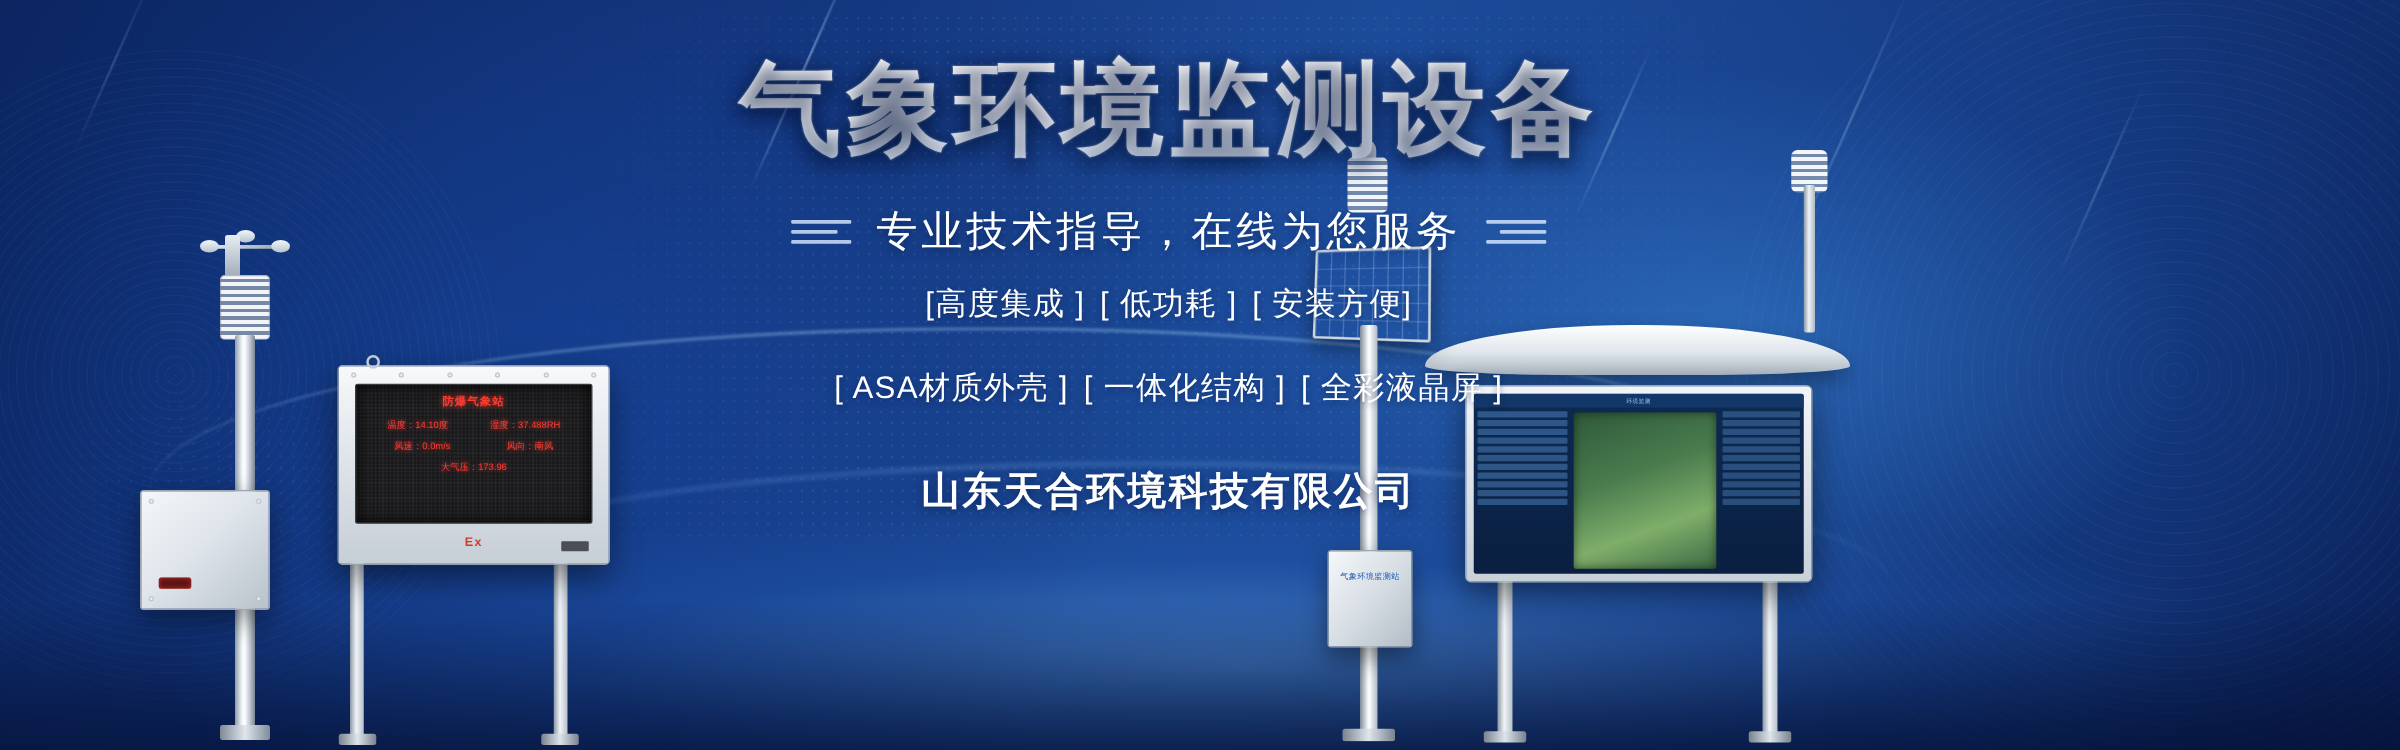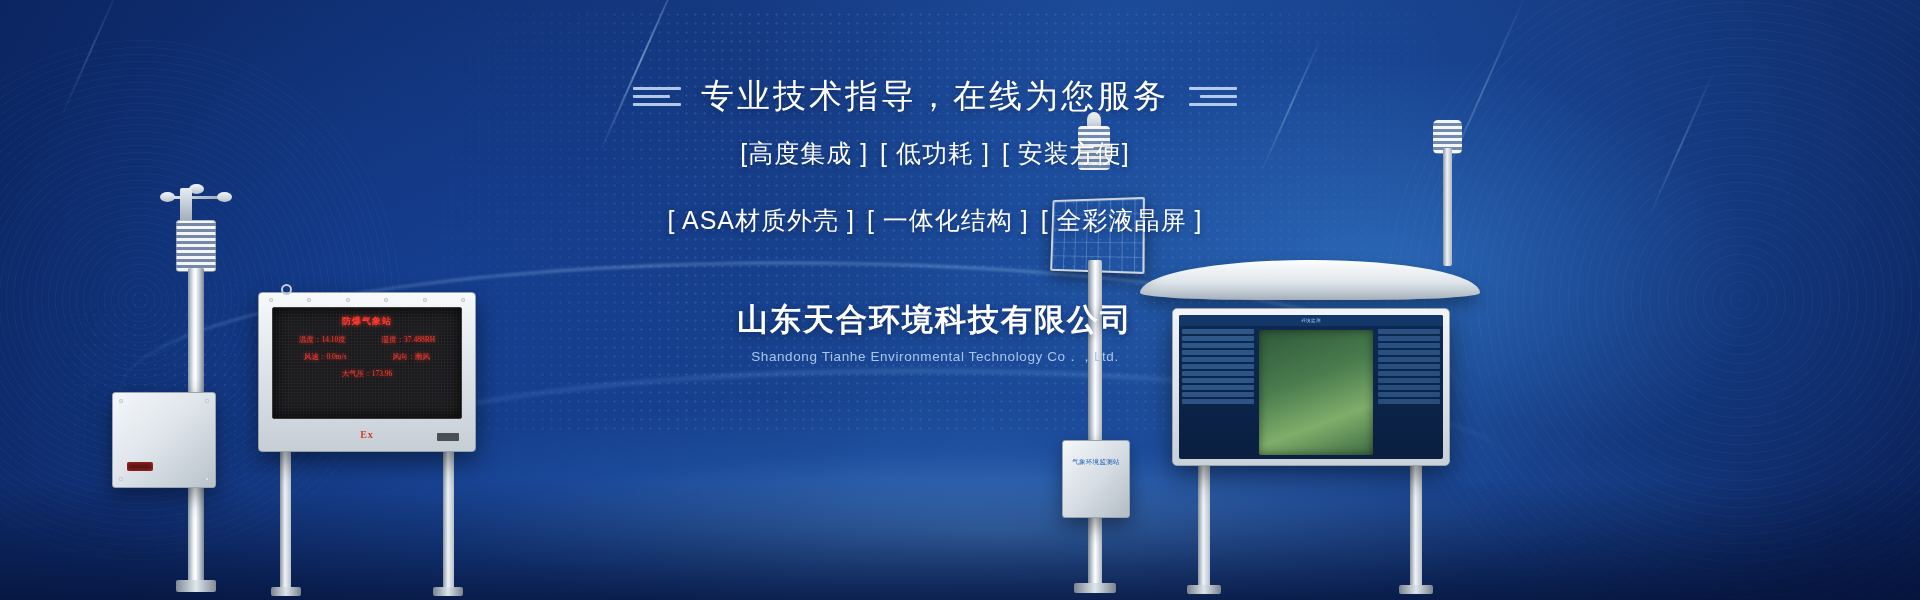--- a/index.html
+++ b/index.html
@@ -123,21 +123,21 @@
   .tags {
     display: flex; justify-content: center; align-items: center;
     gap: 12px; color: #ffffff; letter-spacing: 1px;
     font-size: 25px; font-weight: 400;
     text-shadow: 0 2px 6px rgba(4,20,60,.45);
   }
   .tags.row1 { margin-top: 34px; }
   .tags.row2 { margin-top: 18px; }
   .tag { white-space: nowrap; }
 
-  .company { margin-top: 62px; }
+  .company { margin-top: 46px; }
   .company-cn {
     font-size: 31px; font-weight: 700; color: #ffffff; letter-spacing: 2px;
     text-shadow: 0 2px 8px rgba(4,20,60,.55);
   }
   .company-en {
     margin-top: 7px;
     font-size: 13.5px; letter-spacing: .6px; color: #a9c6ea; font-weight: 400;
   }
 
   
@@ -196,26 +196,25 @@
   }
   .ctrl-box .bolts { position: absolute; inset: 6px; }
   .ctrl-box .bolts span {
     position: absolute; width: 4px; height: 4px; border-radius: 50%;
     background: radial-gradient(circle,#fff,#8e99a4);
   }
 
   
   .cabinet { position: absolute; left: 258px; bottom: 8px; width: 218px; height: 300px; z-index: 32; }
   .cabinet .frame {
-    position: absolute; left: 0; top: 0; width: 218px; height: 160px;
+    position: absolute; left: 12px; top: 0; width: 218px; height: 160px;
     background: linear-gradient(to bottom, #f7f9fb 0%, #e2e7ec 40%, #c6ced6 100%);
     border: 1px solid #95a0ab;
     border-radius: 4px;
     box-shadow: 0 10px 26px rgba(0,0,0,.45);
-    font-family: Liberation Serif, serif;
   }
   .cabinet .screen {
     position: absolute; left: 13px; top: 14px; right: 13px; height: 112px;
     background: #1a1a1c;
     border: 1px solid #3a3a3e;
     border-radius: 2px;
     overflow: hidden;
     box-shadow: inset 0 0 14px rgba(0,0,0,.85);
     background-image: repeating-linear-gradient(to right, rgba(255,255,255,.035) 0 1px, rgba(0,0,0,0) 1px 3px),
                       repeating-linear-gradient(to bottom, rgba(255,255,255,.03) 0 1px, rgba(0,0,0,0) 1px 3px);
@@ -428,20 +427,21 @@
         <div class="led-row single">
           <span>大气压：173.96</span>
         </div>
       </div>
       <div class="ex-mark">Ex</div>
       <div class="plate"></div>
     </div>
   </div>
 
   <div class="content">
+    <div class="title">气象环境监测设备</div>
 
     <div class="subtitle-row">
       <span class="deco">
           <i></i>
           <i></i>
           <i></i>
         </span>
       <span class="subtitle">专业技术指导，在线为您服务</span>
       <span class="deco right">
           <i></i>
@@ -457,21 +457,20 @@
     </div>
 
     <div class="tags row1">
       <span class="tag">[ ASA材质外壳 ]</span>
       <span class="tag">[ 一体化结构 ]</span>
       <span class="tag">[ 全彩液晶屏 ]</span>
     </div>
 
     <div class="company">
       <div class="company-cn">山东天合环境科技有限公司</div>
-      <div class="company-en">Shandong Tianhe Environmental Technology Co．，Ltd.</div>
     </div>
   </div>
 
   <div class="solar-station">
     <div class="sensor-top"></div>
     <div class="sensor-head"></div>
     <div class="panel"></div>
     <div class="pole"></div>
     <div class="box">
       <div class="box-label">气象环境监测站</div>

